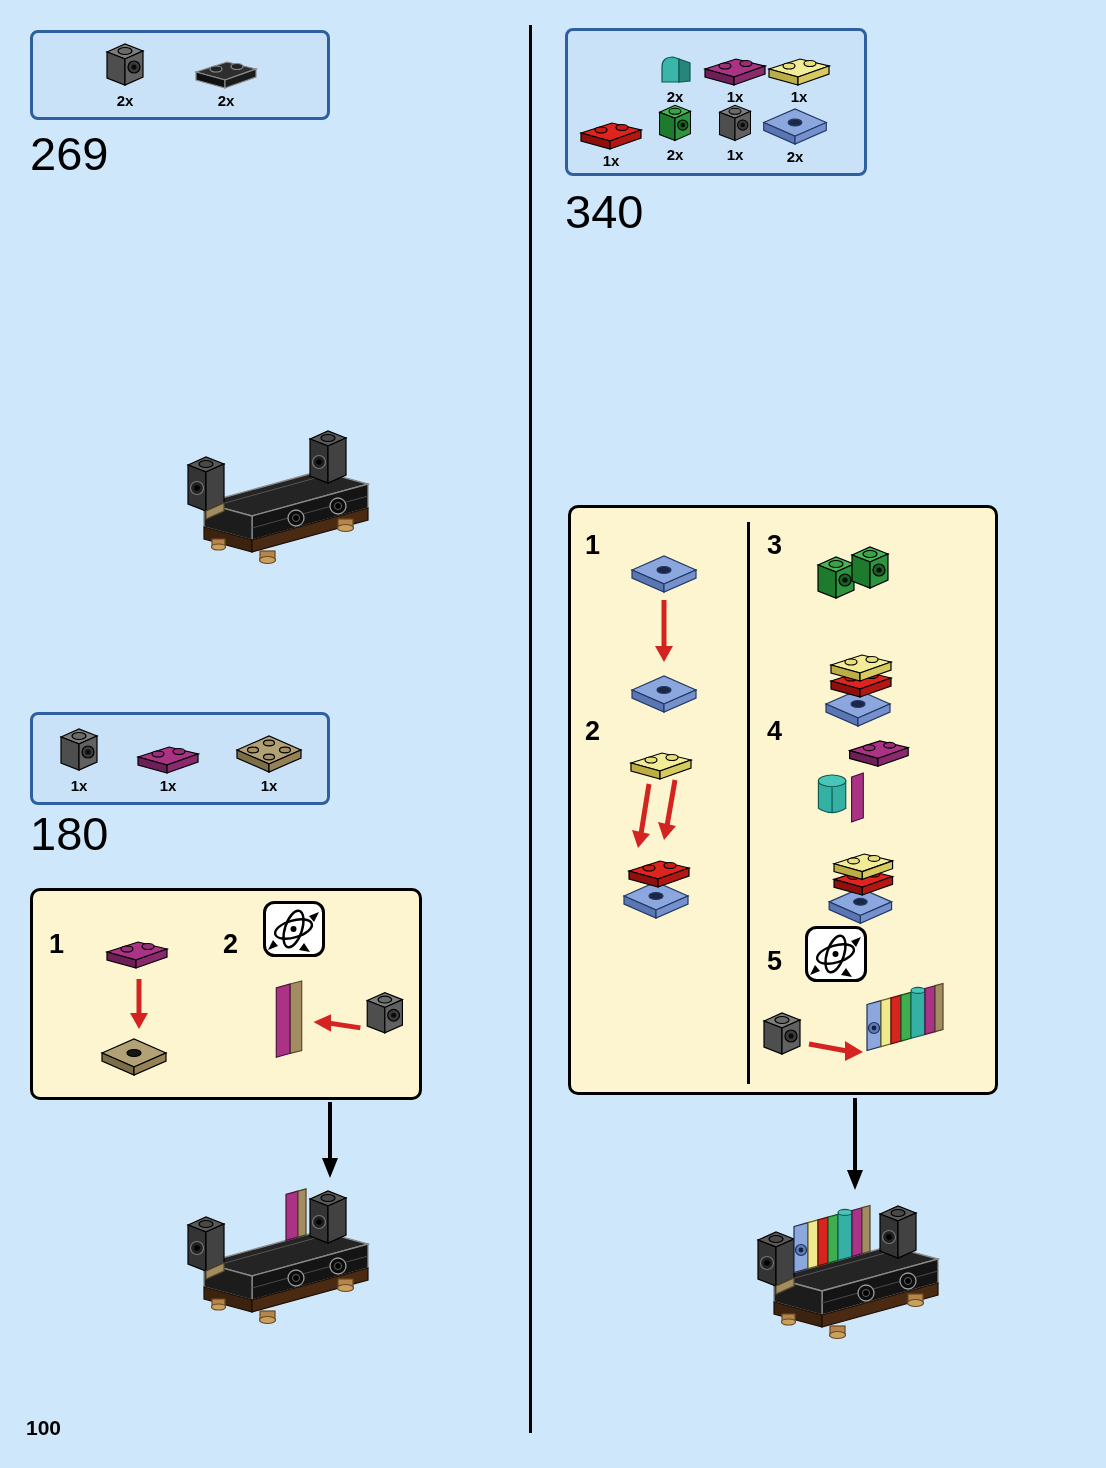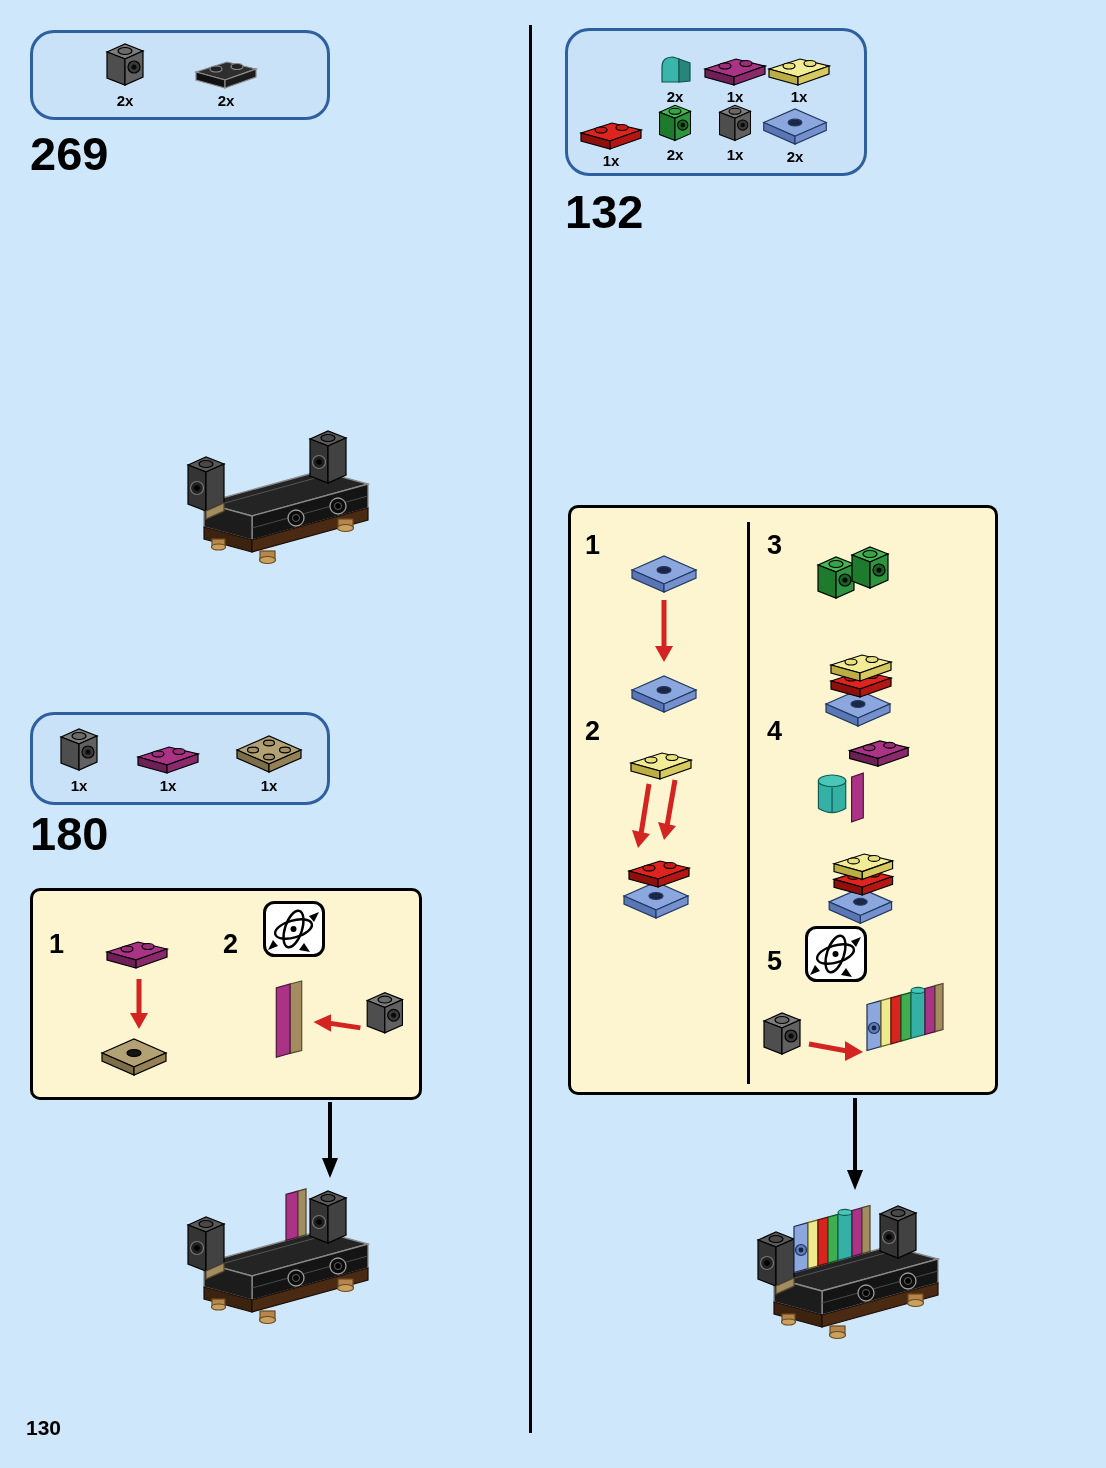--- a/index.html
+++ b/index.html
@@ -7,35 +7,35 @@
     position:relative;
     width:1106px;height:1468px;
     background:#cfe7fa;
     font-family:"Liberation Sans", sans-serif;
     overflow:hidden;
   }
   .parts-box{
     position:absolute;
     background:#c9e2f7;
     border:3px solid #2e5f9e;
-    border-radius:24px;
+    border-radius:8px;
     display:flex;
     align-items:flex-end;
     justify-content:center;
     gap:46px;
     padding:10px 14px 8px 14px;
     box-sizing:border-box;
   }
   .p-item{display:flex;flex-direction:column;align-items:center;gap:3px;}
   .p-abs{
     position:absolute;width:70px;height:62px;
     display:flex;flex-direction:column;align-items:center;justify-content:flex-end;gap:2px;
   }
   .count{font-weight:bold;font-size:15px;color:#000;}
-  .step-number{position:absolute;font-size:47px;font-weight:bold;color:#000;line-height:1;text-align:center;}
+  .step-number{position:absolute;font-size:47px;font-weight:normal;color:#000;line-height:1;text-align:center;}
   .substep{position:absolute;font-size:27px;font-weight:bold;color:#000;line-height:1;}
   .instr-box{
     position:absolute;
     background:#fcf5d0;
     border:3px solid #000;
     border-radius:10px;
     box-sizing:border-box;
   }
   .inner-divider{position:absolute;width:3px;background:#000;}
   .main-divider{position:absolute;width:3px;background:#000;}
@@ -275,21 +275,21 @@
       <span class="count">1x</span>
     </div>
     <div class="p-abs" style="left:192px;top:72px;">
       <svg width="70" height="44" viewBox="0 0 70 44">
           <use href="#plate4c"></use>
         </svg>
       <span class="count">2x</span>
     </div>
   </div>
 
-  <div class="step-number" style="left:565px;top:188px;">132</div>
+  <div class="step-number" style="left:565px;top:188px;">340</div>
 
   <div class="instr-box" style="left:568px;top:505px;width:430px;height:590px;">
     <div class="inner-divider" style="left:176px;top:14px;height:562px;"></div>
 
     <span class="substep" style="left:14px;top:24px;">1</span>
     <svg class="fig" style="left:26px;top:34px;" width="150" height="195" viewBox="0 0 150 195">
       <use href="#plate4c" transform="translate(32,8)"></use>
       <line x1="67" y1="58" x2="67" y2="106" stroke="#d42421" stroke-width="5"></line>
       <polygon points="58,104 76,104 67,120" fill="#d42421"></polygon>
       <use href="#plate4c" transform="translate(32,128)"></use>
@@ -344,15 +344,15 @@
   <svg class="big-arrow" style="left:845px;top:1098px;" width="20" height="95" viewBox="0 0 20 95">
     <line x1="10" y1="0" x2="10" y2="74" stroke="#000" stroke-width="4"></line>
     <polygon points="2,72 18,72 10,92" fill="#000"></polygon>
   </svg>
 
   <svg class="illus" style="left:730px;top:1190px;" width="240" height="210" viewBox="0 0 240 210">
     <use href="#bench"></use>
     <use href="#books"></use>
   </svg>
 
-  <div class="page-number" style="left:26px;top:1416px;">130</div>
+  <div class="page-number" style="left:26px;top:1416px;">100</div>
 
 </div>
 
 </body></html>

